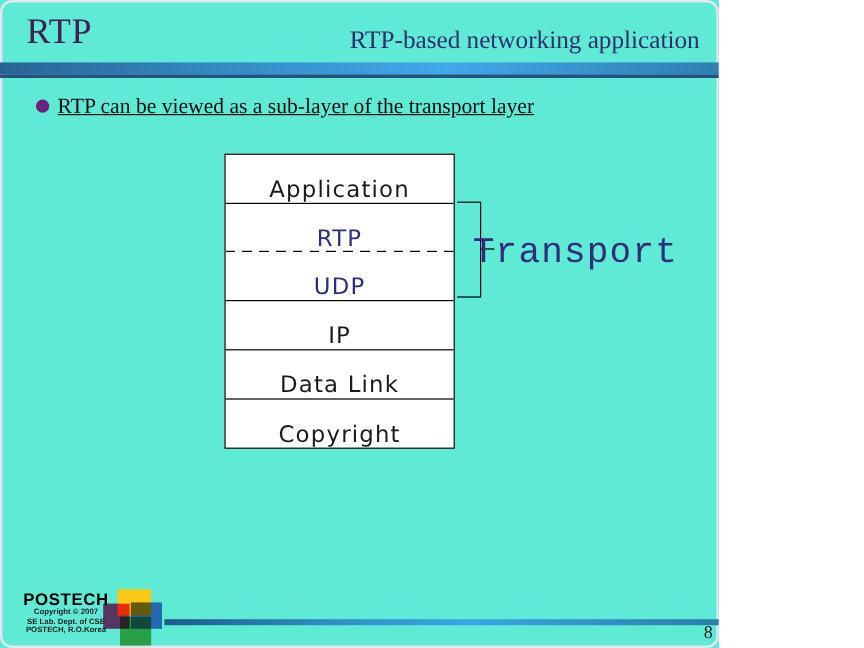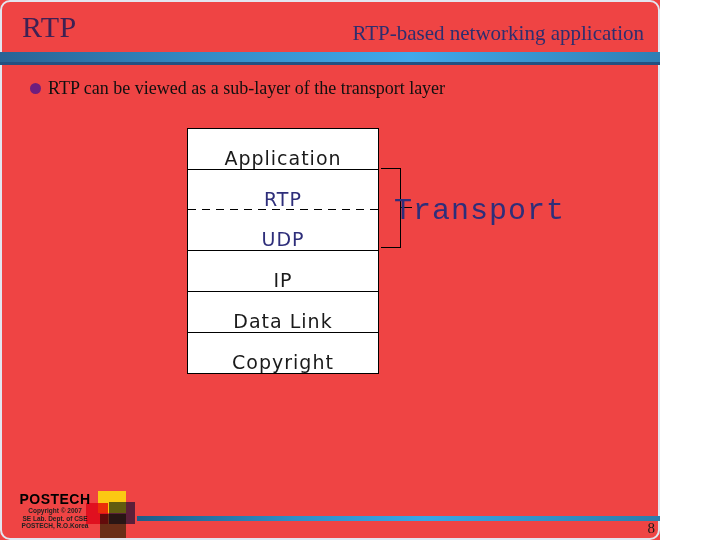--- a/index.html
+++ b/index.html
@@ -1,20 +1,20 @@
 <!DOCTYPE html>
 <html><head>
 <meta charset="utf-8">
 <style>
   html, body { margin: 0; padding: 0; background: #ffffff; }
   .slide {
     position: relative;
-    width: 660px;
+    width: 599px;
     height: 540px;
-    background: #ef4444;
+    background: #5eead4;
     overflow: hidden;
     font-family: "Liberation Serif", serif;
   }
   .frame {
     position: absolute; inset: 0;
     border: 2px solid #e2e6ef;
     border-radius: 10px;
     pointer-events: none;
   }
 
@@ -36,21 +36,21 @@
 
   
   .bullet-row { position: absolute; left: 30px; top: 78px; }
   .bullet-dot {
     position: absolute; left: 0; top: 5px;
     width: 11px; height: 11px; border-radius: 50%;
     background: #6e1e7e;
   }
   .bullet-text {
     position: absolute; left: 18px; top: 0;
-    font-size: 18px; color: #101010; white-space: nowrap;
+    font-size: 18px; color: #101010; white-space: nowrap; text-decoration: underline;
   }
 
   
   .stack {
     position: absolute; left: 187px; top: 128px; width: 190px;
     border: 1px solid #000;
     background: #fff;
     font-family: "DejaVu Sans", sans-serif;
   }
   .layer {

